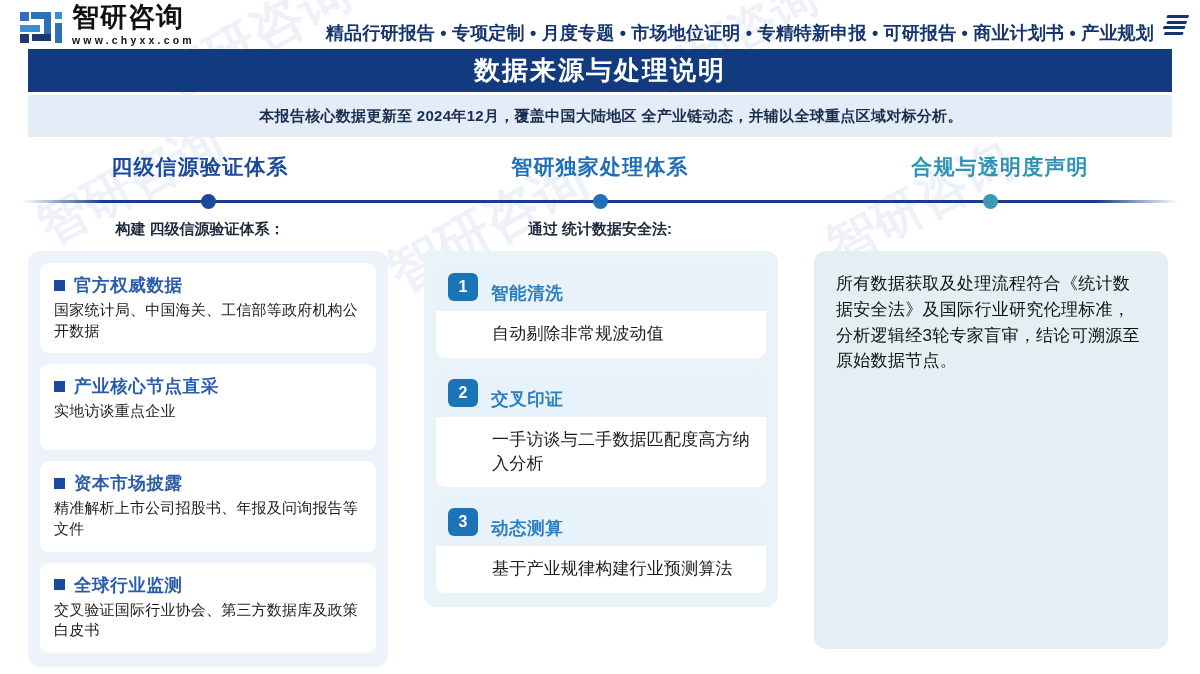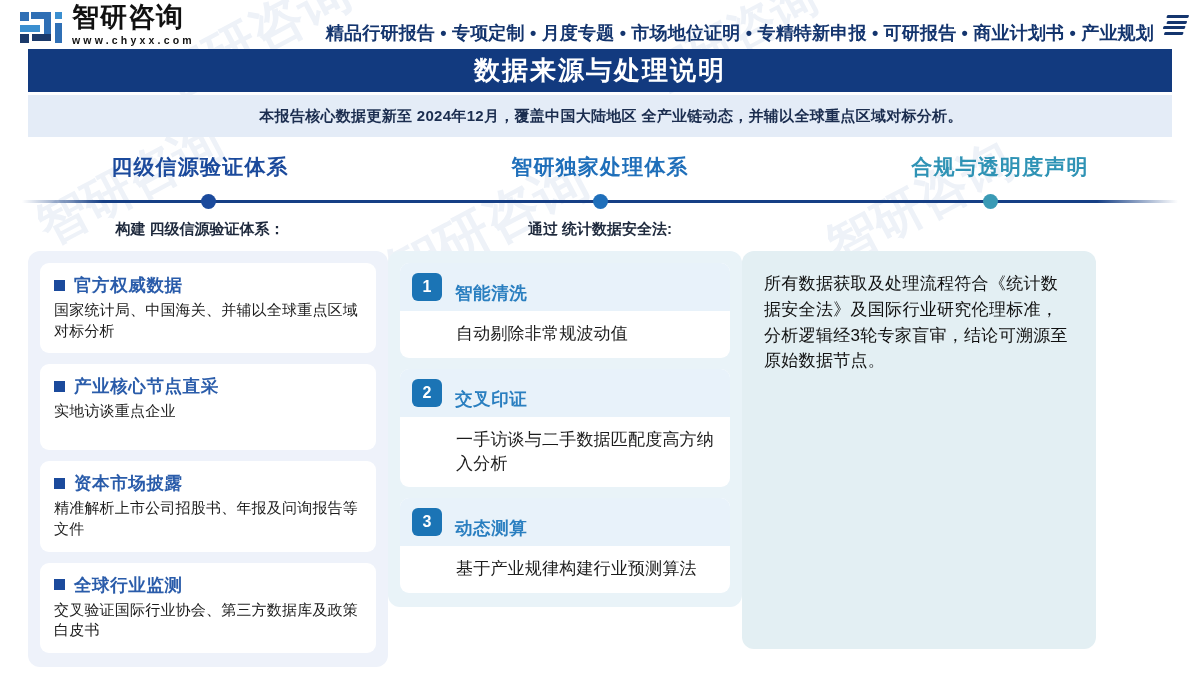--- a/index.html
+++ b/index.html
@@ -53,21 +53,21 @@
   .tl-line { position:absolute; left:22px; right:22px; top:9px; height:2.5px;
              background:linear-gradient(to right,rgba(18,58,127,0) 0%,#163f85 7%,#163f85 93%,rgba(18,58,127,0) 100%); }
   .tl-dot { position:absolute; top:3px; width:15px; height:15px; border-radius:50%; margin-left:-7.5px; }
 
   
   .subcaps { position:relative; z-index:3; display:flex; margin-top:9px; }
   .subcap { flex:1; text-align:center; }
   .subcap span { font-size:15px; font-weight:700; color:#1f2a3d; }
 
   
-  .cols { position:relative; z-index:3; display:flex; padding:0 28px; margin-top:12px;
+  .cols { position:relative; z-index:3; display:flex; gap:36px; padding:0 28px; margin-top:12px;
           align-items:flex-start; }
   .panel { border-radius:12px; }
   .panel.left  { width:360px; background:#eef2fa; padding:12px 12px 14px; }
   .panel.mid   { width:354px; background:#e9f3f8; padding:12px 12px 14px; }
   .panel.right { width:354px; background:#e3eff3; padding:20px 22px; min-height:398px; }
 
   
   .srccard { background:#fff; border-radius:9px; padding:10px 14px 12px; margin-bottom:11px; min-height:86px; }
   .srccard:last-child { margin-bottom:0; }
   .srchead { display:flex; align-items:center; gap:9px; margin-bottom:3px; }
@@ -169,21 +169,21 @@
   </div>
 
   <div class="cols">
 
     <div class="panel left">
       <div class="srccard">
         <div class="srchead">
           <span class="bullet"></span>
           <span class="t">官方权威数据</span>
         </div>
-        <div class="srcbody">国家统计局、中国海关、并辅以全球重点区域对标分析</div>
+        <div class="srcbody">国家统计局、中国海关、工信部等政府机构公开数据</div>
       </div>
       <div class="srccard">
         <div class="srchead">
           <span class="bullet"></span>
           <span class="t">产业核心节点直采</span>
         </div>
         <div class="srcbody">实地访谈重点企业</div>
       </div>
       <div class="srccard">
         <div class="srchead">

